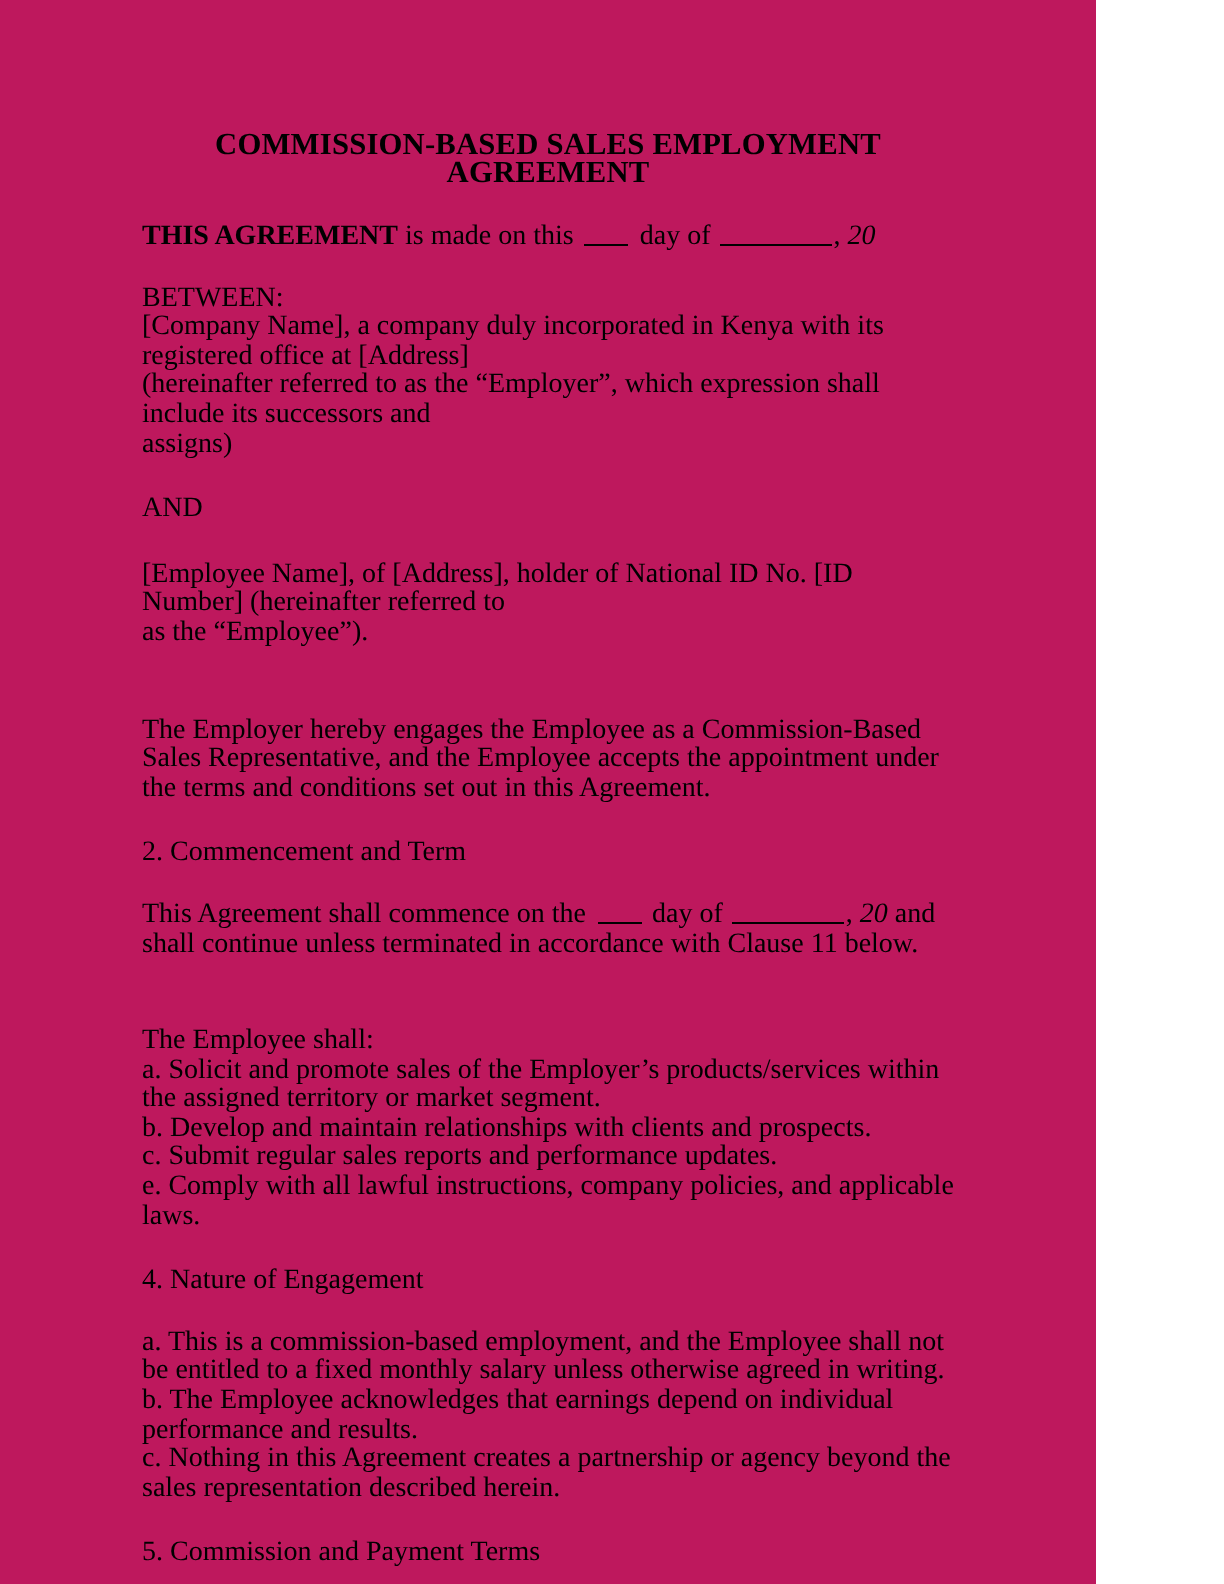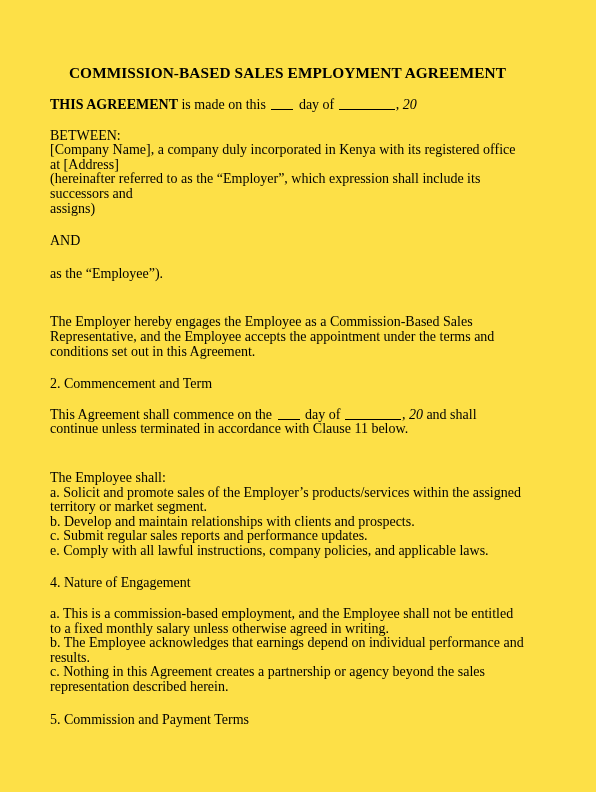--- a/index.html
+++ b/index.html
@@ -9,25 +9,25 @@
   }
   body {
     width: 612px;
     height: 792px;
     font-family: "Liberation Serif", "DejaVu Serif", serif;
     color: #000000;
     -webkit-font-smoothing: antialiased;
   }
   .page {
     position: relative;
-    width: 596px;
+    width: 548px;
     height: 792px;
-    background: #fde047;
+    background: #be185d;
     box-sizing: border-box;
-    padding: 66px 71px 0 50px;
+    padding: 66px 71px 0 71px;
     overflow: hidden;
   }
   .doc-title {
     font-size: 11.5pt;
     font-weight: bold;
     text-align: center;
     letter-spacing: 0.1px;
     margin: 0 0 18px 0;
     line-height: 14px;
   }
@@ -80,20 +80,21 @@
   <p class="para">[Company Name], a company duly incorporated in Kenya with its registered office at [Address]</p>
   <p class="para">(hereinafter referred to as the “Employer”, which expression shall include its successors and</p>
   <p class="para">assigns)</p>
 
   <div class="gap-lg"></div>
 
   <p class="heading">AND</p>
 
   <div class="gap-lg"></div>
 
+  <p class="para">[Employee Name], of [Address], holder of National ID No. [ID Number] (hereinafter referred to</p>
   <p class="para">as the “Employee”).</p>
 
   <div class="gap-lg"></div>
 
   <div class="gap-md"></div>
   <p class="para">The Employer hereby engages the Employee as a Commission-Based Sales Representative, and the Employee accepts the appointment under the terms and conditions set out in this Agreement.</p>
 
   <div class="gap-lg"></div>
 
   <p class="heading">2. Commencement and Term</p>

